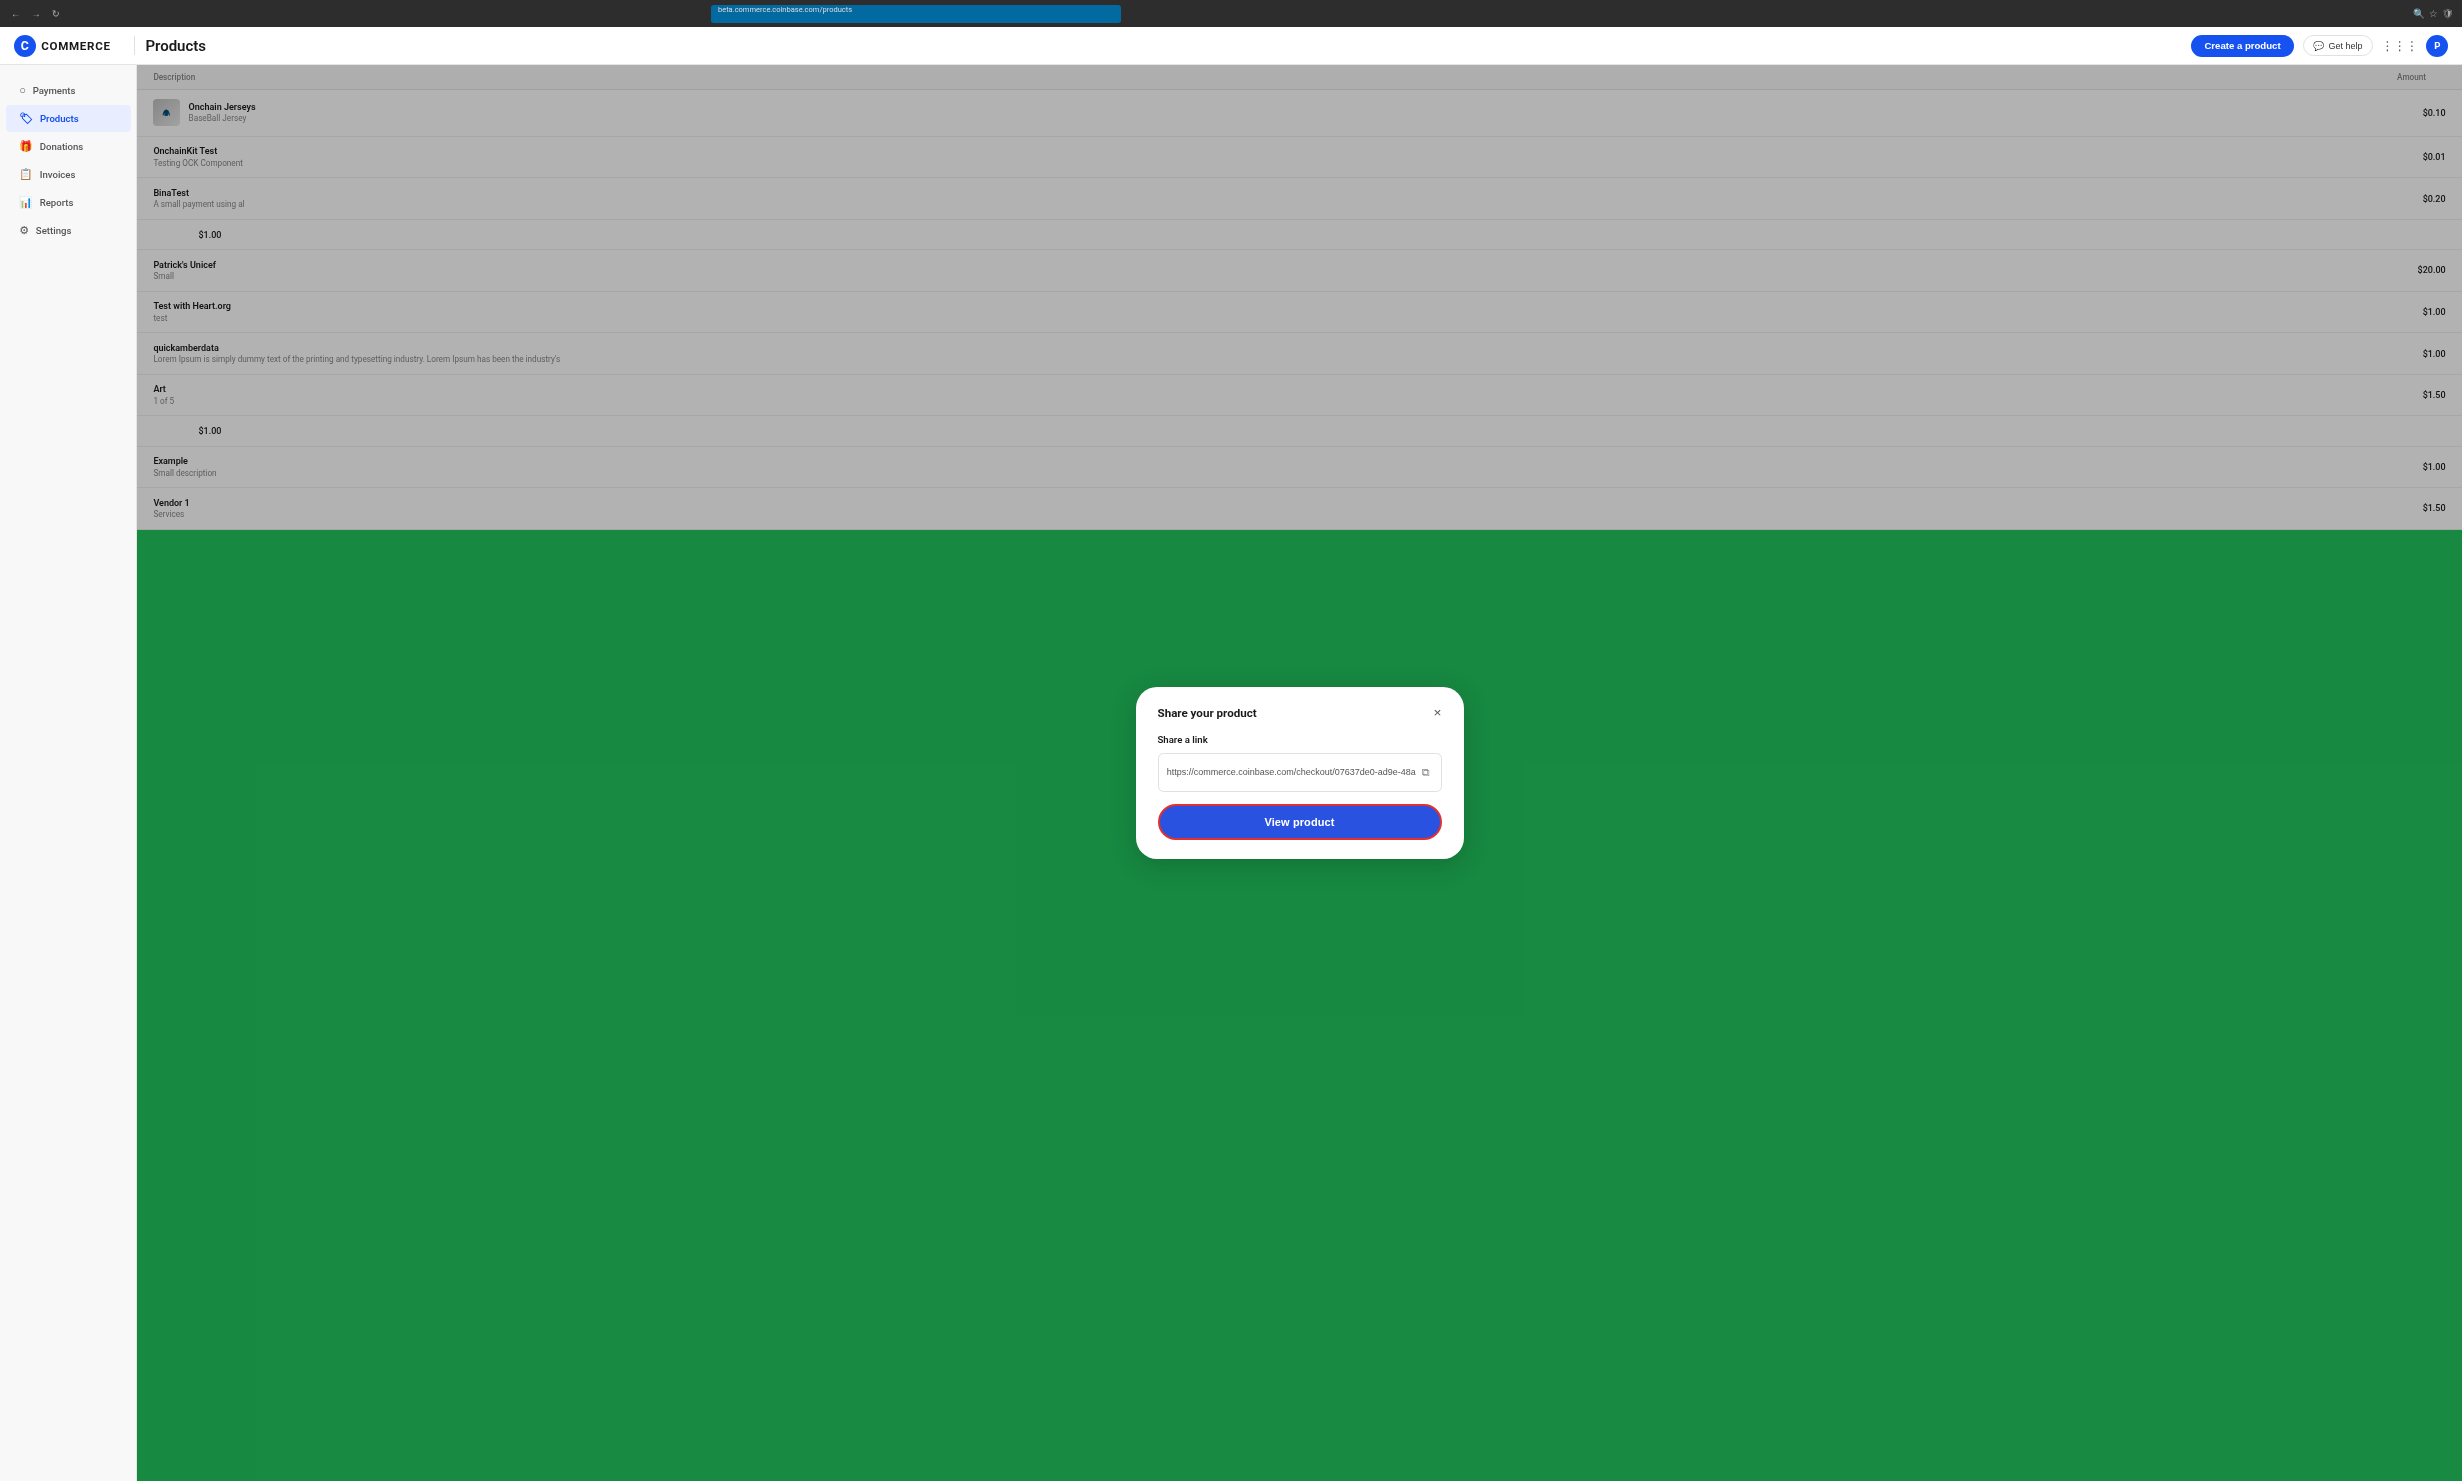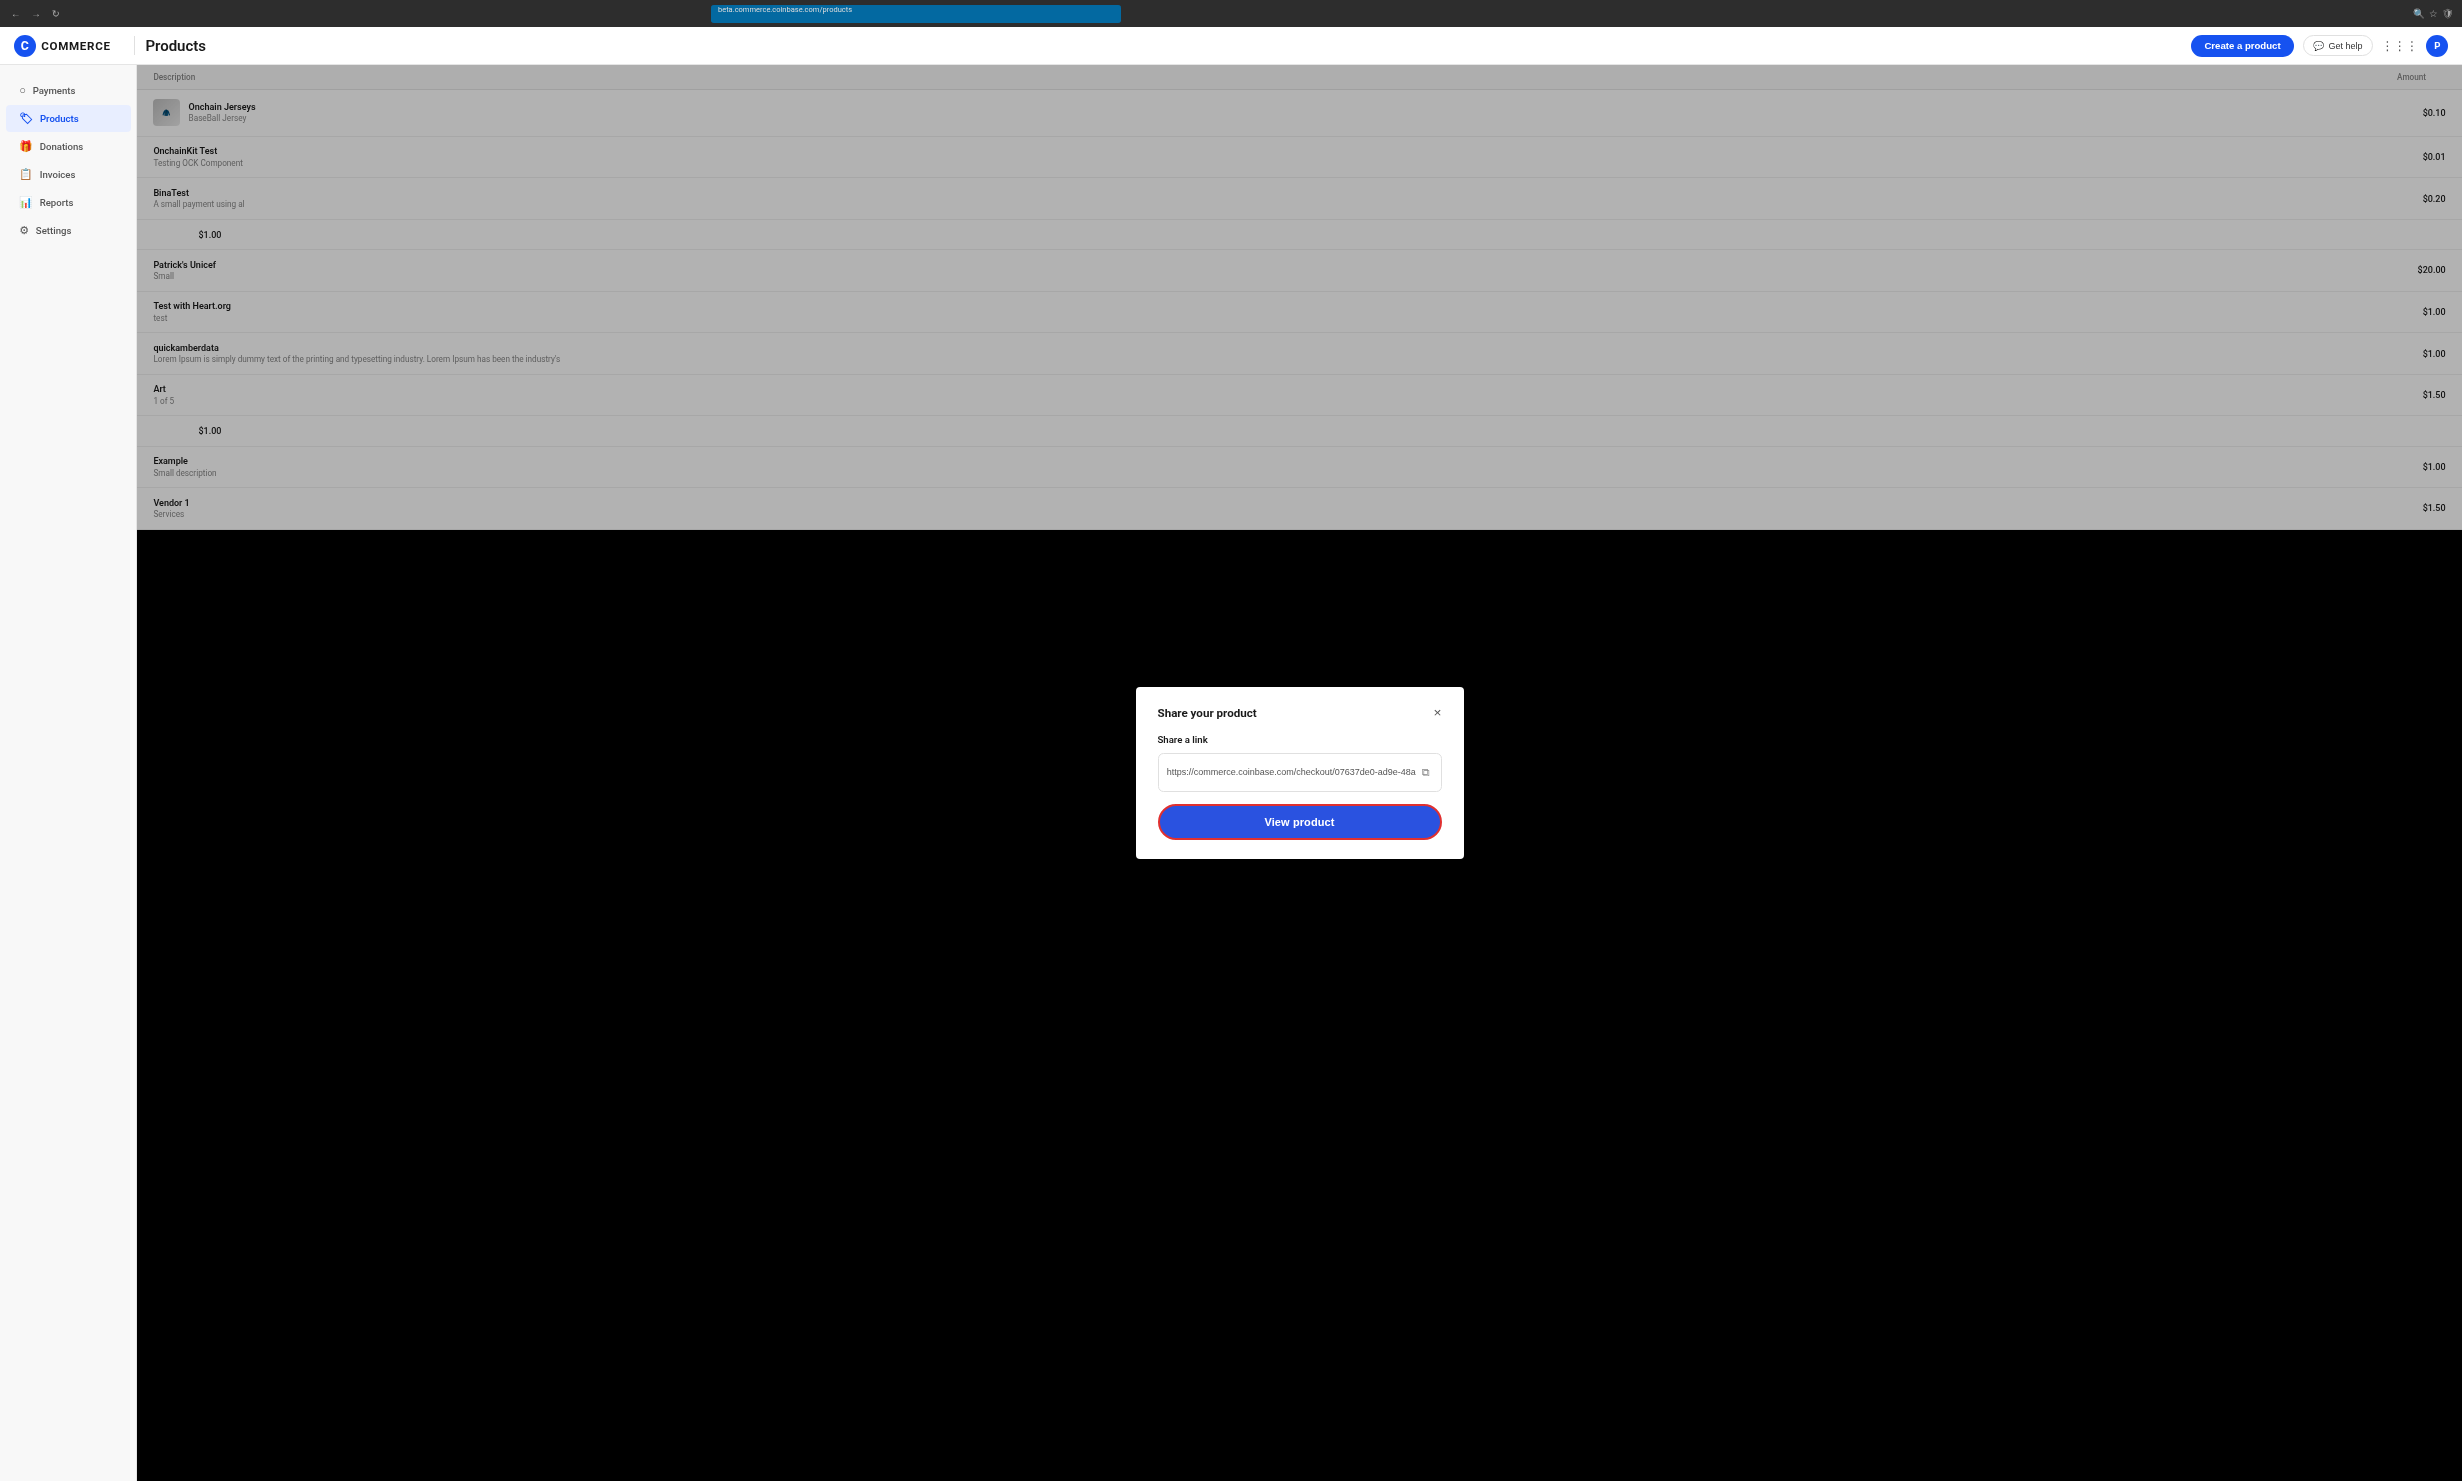--- a/index.html
+++ b/index.html
@@ -116,21 +116,21 @@
       color: #555;
       font-size: 9.6px;
       font-weight: 500;
       border-radius: 4.1px;
       margin: 1.4px 5.5px;
     }
     .sidebar-item.active { background: #e8eeff; color: #1652f0; font-weight: 600; }
     .sidebar-icon { font-size: 11px; }
 
     
-    .content-area { flex: 1; overflow-y: auto; background: #000000; position: relative; }
+    .content-area { flex: 1; overflow-y: auto; background: #22c55e; position: relative; }
 
     
     .products-table {
       background: white;
       margin: 0;
     }
     .table-header {
       display: flex;
       padding: 6.8px 16.4px;
       border-bottom: 0.7px solid #e5e5e5;
@@ -174,21 +174,21 @@
       position: absolute;
       top: 0; left: 0; right: 0; bottom: 0;
       background: rgba(0,0,0,0.3);
       display: flex;
       align-items: center;
       justify-content: center;
       z-index: 100;
     }
     .modal {
       background: white;
-      border-radius: 4px;
+      border-radius: 21px;
       width: 328px;
       padding: 19px 22px;
       box-shadow: 0 5.5px 27px rgba(0,0,0,0.18);
       position: relative;
     }
     .modal-header {
       display: flex;
       align-items: center;
       justify-content: space-between;
       margin-bottom: 13.7px;

